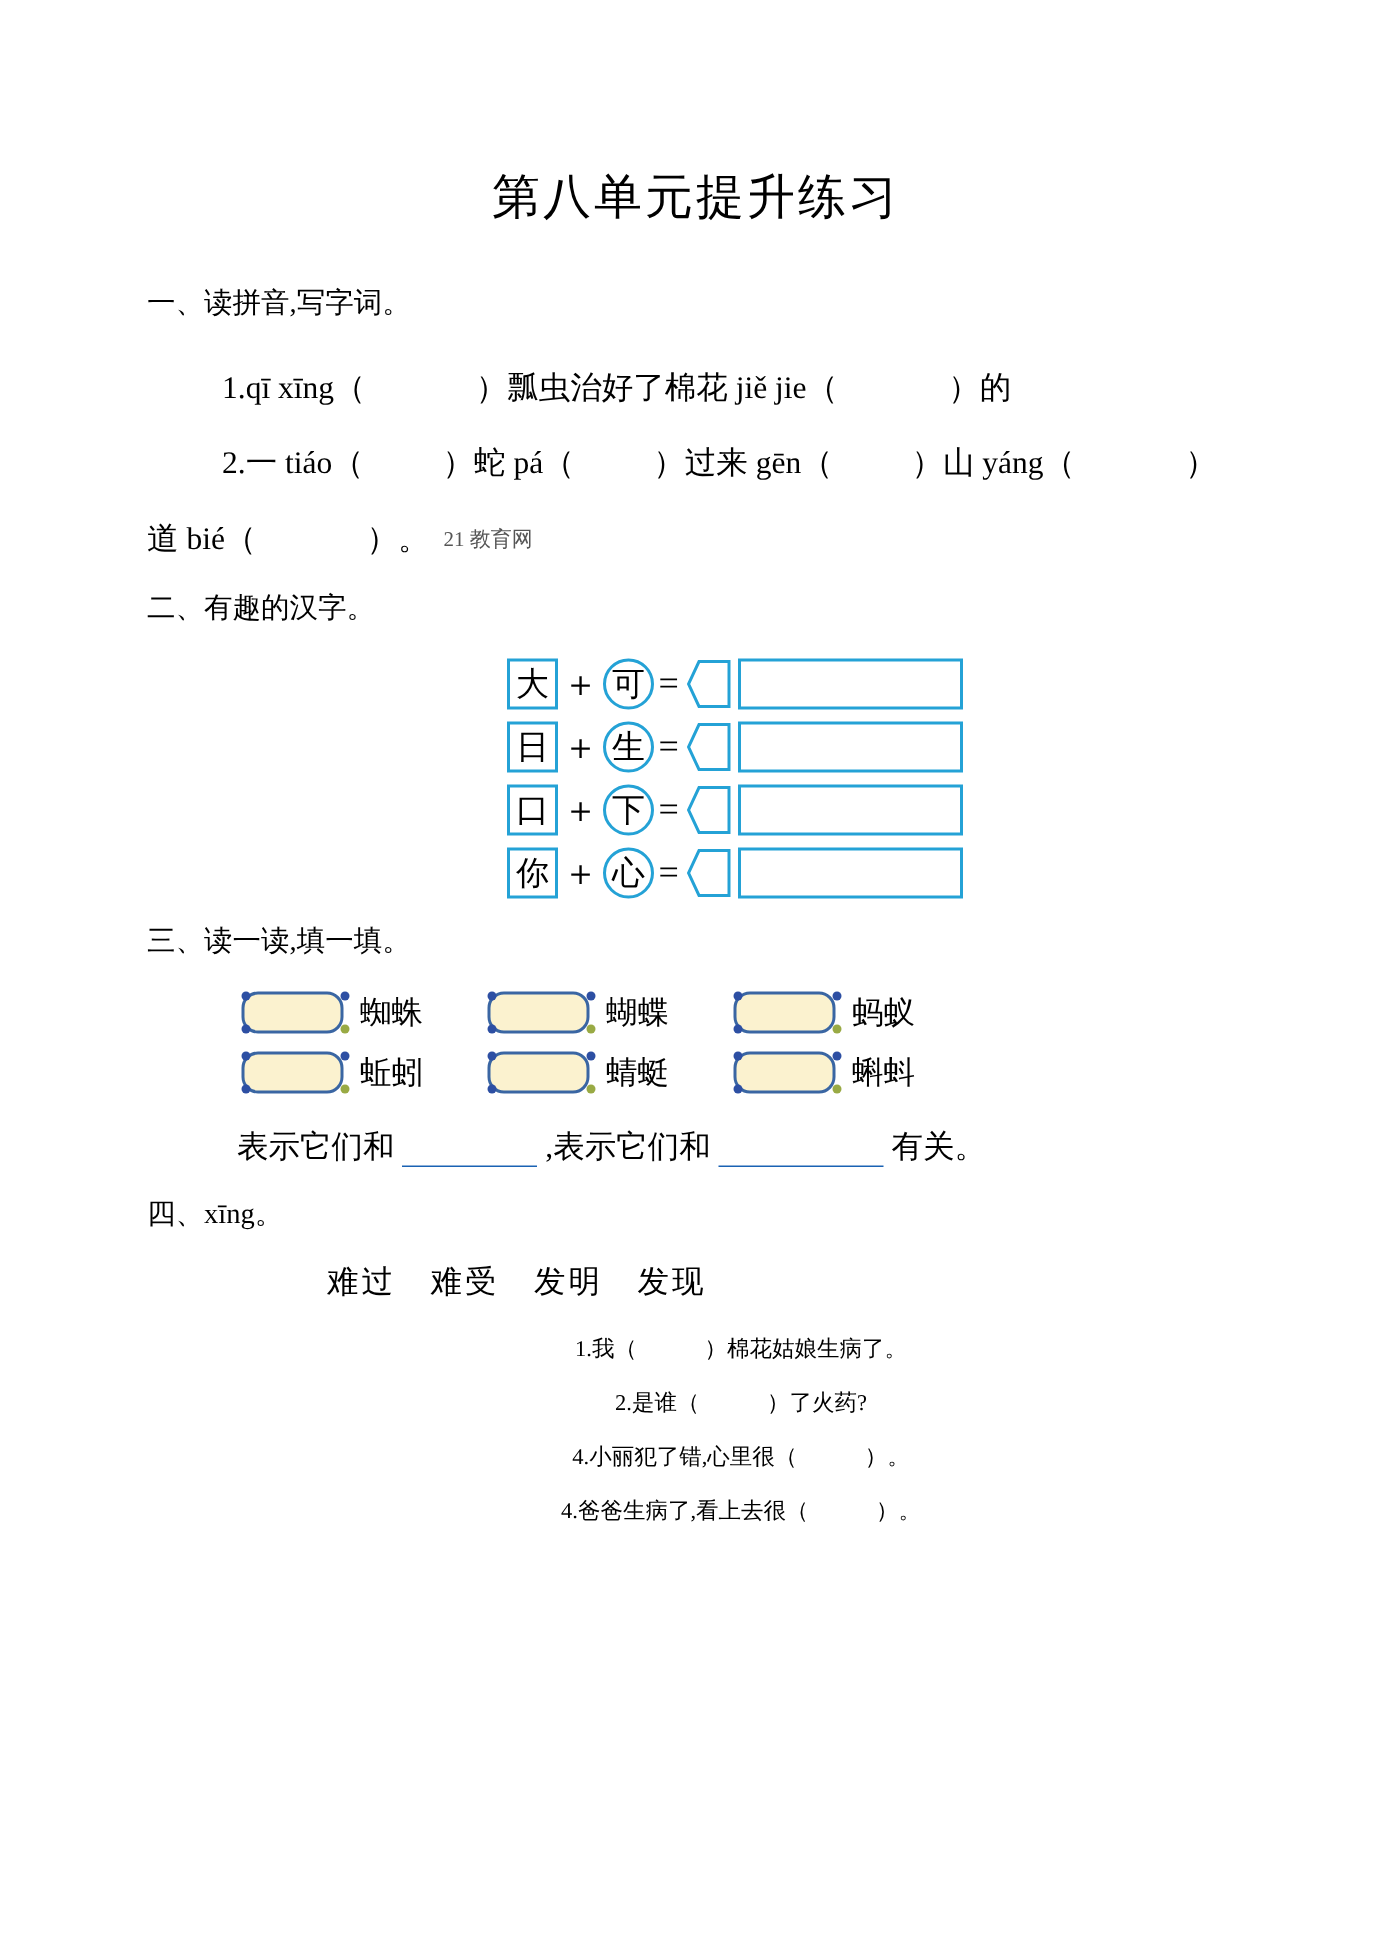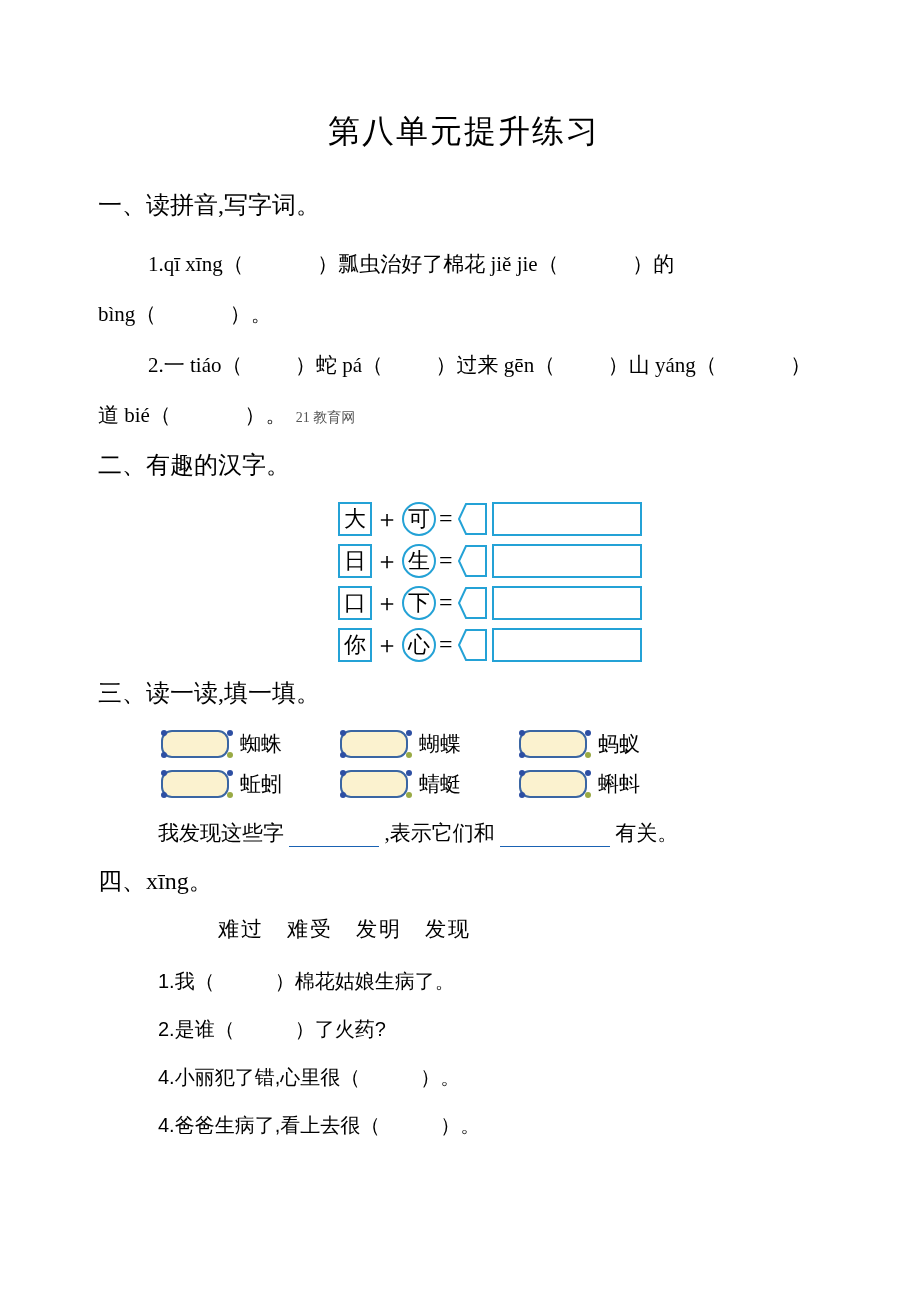--- a/index.html
+++ b/index.html
@@ -15,21 +15,21 @@
     }
     .title {
       text-align: center;
       font-size: 32px;
       font-weight: normal;
       margin-bottom: 35px;
       font-family: "SimHei", "黑体", sans-serif;
       letter-spacing: 2px;
     }
     .section-header {
-      font-size: 24px;
+      font-size: 19px;
       margin: 8px 0 18px 0;
       font-family: "KaiTi", "楷体", serif;
     }
     .line {
       font-size: 21px;
       line-height: 2.4;
       margin-left: 50px;
       font-family: "KaiTi", "楷体", serif;
     }
     .line .paren { font-family: "KaiTi", serif; }
@@ -61,21 +61,21 @@
     .hex {
       width: 30px; height: 34px; position: relative; margin-left: 2px;
     }
     .hex svg { width: 30px; height: 34px; display: block; }
     .rect {
       width:150px; height: 34px; border: 2px solid #24a2d6; box-sizing: border-box;
       margin-left: 4px;
     }
     
     .tag-rows { margin-left: 60px; }
-    .tag-row { display: flex; align-items: center; margin-bottom: 6px; gap: 15px; }
+    .tag-row { display: flex; align-items: center; margin-bottom: 6px; }
     .tag-item { display: flex; align-items: center; margin-right: 40px; }
     .tag-shape {
       position: relative; width: 78px; height: 34px;
     }
     .tag-shape svg { position: absolute; left: 0; top: 0; }
     .tag-label { font-size: 21px; margin-left: 4px; font-family: "KaiTi", serif; }
     .fill-line {
       font-size: 21px; margin-left: 60px; margin-top: 18px; margin-bottom: 18px;
       font-family: "KaiTi", serif;
     }
@@ -83,42 +83,38 @@
       display: inline-block; border-bottom: 1px solid #1a62b3; height: 22px;
       vertical-align: bottom;
     }
     .ub1 { width: 90px; }
     .ub2 { width: 110px; }
     .word-bank {
       font-size: 21px; margin-left: 120px; margin-bottom: 14px;
       font-family: Liberation Serif, serif; letter-spacing: 2px;
     }
     .qline {
-      font-size: 20px; margin-left: 60px; line-height: 2.4;
-      font-family: Liberation Sans, sans-serif;
+      font-size: 15px; margin-left: 60px; line-height: 2.4;
+      font-family: Liberation Serif, serif;
+      text-align: center;
     }
   </style>
 </head>
 <body>
 
 <div class="page">
   <div class="title">第八单元提升练习</div>
 
   <div class="section-header">一、读拼音,写字词。</div>
   <div class="line">
     <span>1.qī xīng（</span>
     <span class="paren">　　　</span>
     <span>）瓢虫治好了棉花 jiě jie（</span>
     <span class="paren">　　　</span>
     <span>）的</span>
-  </div>
-  <div class="line no-indent">
-    <span>bìng（</span>
-    <span class="paren">　　　</span>
-    <span>）。</span>
   </div>
   <div class="line">
     <span>2.一 tiáo（</span>
     <span class="paren">　　</span>
     <span>）蛇 pá（</span>
     <span class="paren">　　</span>
     <span>）过来 gēn（</span>
     <span class="paren">　　</span>
     <span>）山 yáng（</span>
     <span class="paren">　　　</span>
@@ -256,21 +252,21 @@
               <circle cx="72" cy="6" r="3" fill="#2d4fa3"></circle>
               <circle cx="6" cy="28" r="3" fill="#2d4fa3"></circle>
               <circle cx="72" cy="28" r="3" fill="#9a4"></circle>
             </svg>
         </div>
         <span class="tag-label">蝌蚪</span>
       </div>
     </div>
   </div>
   <div class="fill-line">
-    <span>我发现这些字</span>
+    <span>表示它们和</span>
     <span class="ublank ub1"></span>
     <span>,表示它们和</span>
     <span class="ublank ub2"></span>
     <span>有关。</span>
   </div>
 
   <div class="section-header">四、xīng。</div>
   <div class="word-bank">难过　难受　发明　发现</div>
   <div class="qline">1.我（　　　）棉花姑娘生病了。</div>
   <div class="qline">2.是谁（　　　）了火药?</div>

